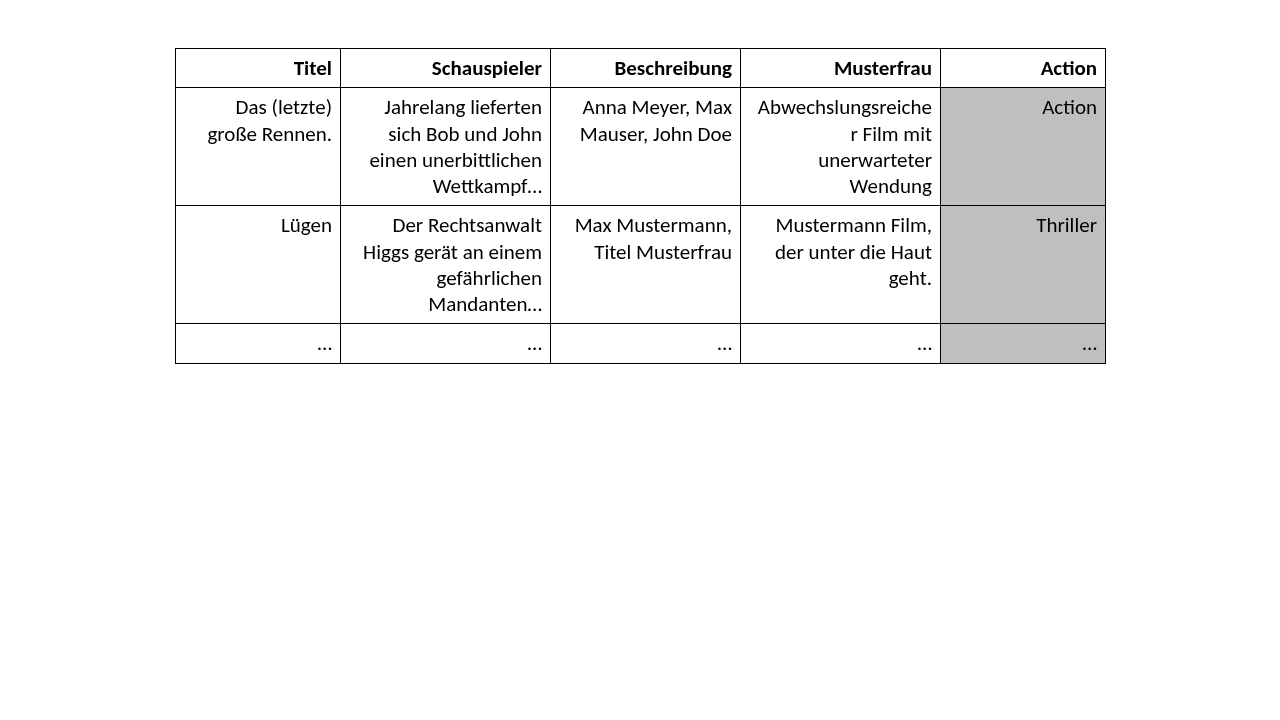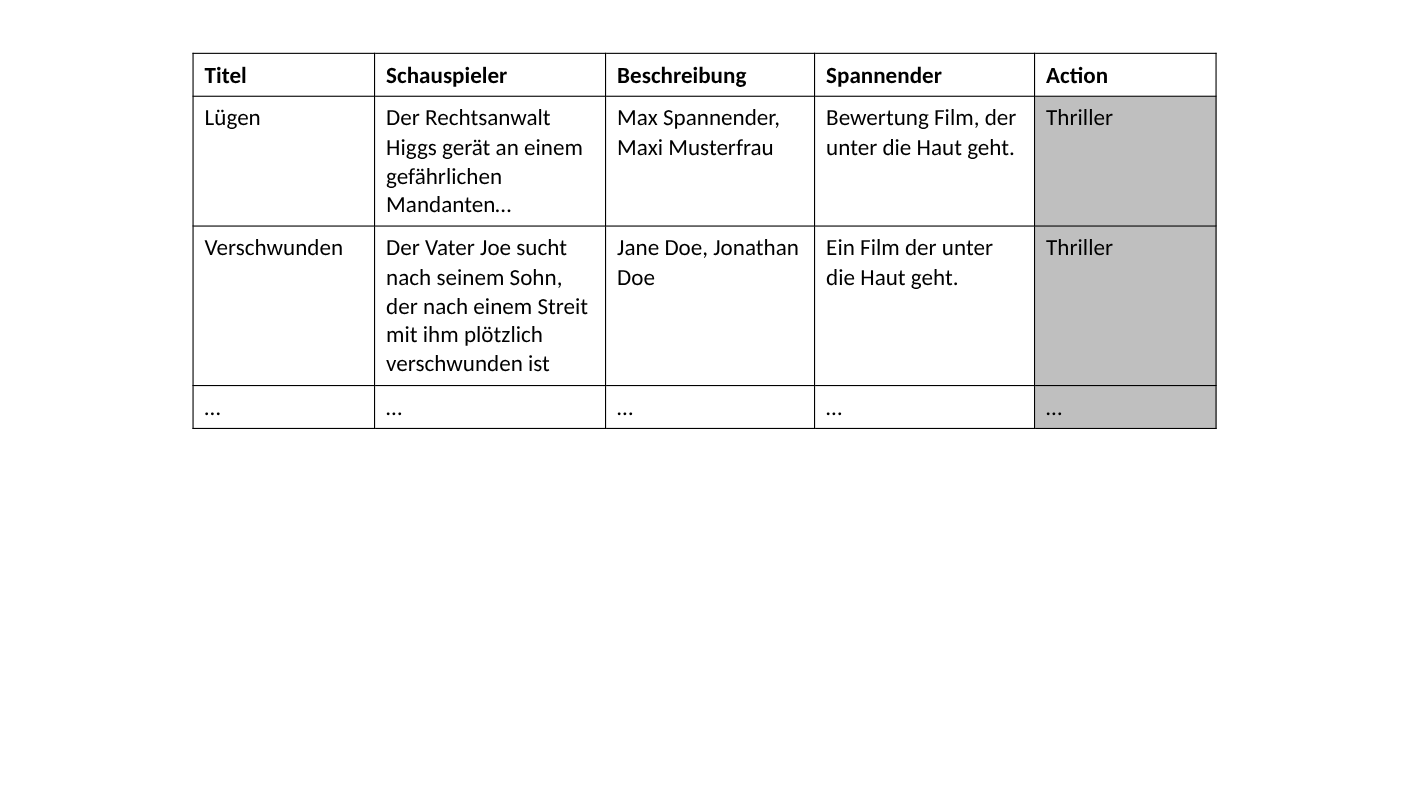--- a/index.html
+++ b/index.html
@@ -22,21 +22,21 @@
     left: 175px;
     top: 48px;
     border-collapse: collapse;
     table-layout: fixed;
     width: 930px;
   }
   table.movies th,
   table.movies td {
     border: 1.5px solid #000000;
     vertical-align: top;
-    text-align: left;
+    text-align: right;
     padding: 6px 8px 6px 10px;
     line-height: 1.25;
     word-wrap: break-word;
     overflow-wrap: break-word;
     margin-top: 36px;
   }
   table.movies th {
     font-weight: 700;
     background: #ffffff;
   }
@@ -60,37 +60,37 @@
     <col class="c-desc">
     <col class="c-actor">
     <col class="c-rating">
     <col class="c-genre">
   </colgroup>
   <thead>
     <tr>
       <th>Titel</th>
       <th>Schauspieler</th>
       <th>Beschreibung</th>
-      <th>Spannender</th>
+      <th>Musterfrau</th>
       <th class="genre-cell">Action</th>
     </tr>
   </thead>
   <tbody>
     <tr>
+      <td>Das (letzte) große Rennen.</td>
+      <td>Jahrelang lieferten sich Bob und John einen unerbittlichen Wettkampf…</td>
+      <td>Anna Meyer, Max Mauser, John Doe</td>
+      <td>Abwechslungsreicher Film mit unerwarteter Wendung</td>
+      <td class="genre-cell">Action</td>
+    </tr>
+    <tr>
       <td>Lügen</td>
       <td>Der Rechtsanwalt Higgs gerät an einem gefährlichen Mandanten…</td>
-      <td>Max Spannender, Maxi Musterfrau</td>
-      <td>Bewertung Film, der unter die Haut geht.</td>
-      <td class="genre-cell">Thriller</td>
-    </tr>
-    <tr>
-      <td>Verschwunden</td>
-      <td>Der Vater Joe sucht nach seinem Sohn, der nach einem Streit mit ihm plötzlich verschwunden ist</td>
-      <td>Jane Doe, Jonathan Doe</td>
-      <td>Ein Film der unter die Haut geht.</td>
+      <td>Max Mustermann, Titel Musterfrau</td>
+      <td>Mustermann Film, der unter die Haut geht.</td>
       <td class="genre-cell">Thriller</td>
     </tr>
     <tr>
       <td>…</td>
       <td>…</td>
       <td>…</td>
       <td>…</td>
       <td class="genre-cell">…</td>
     </tr>
   </tbody>

